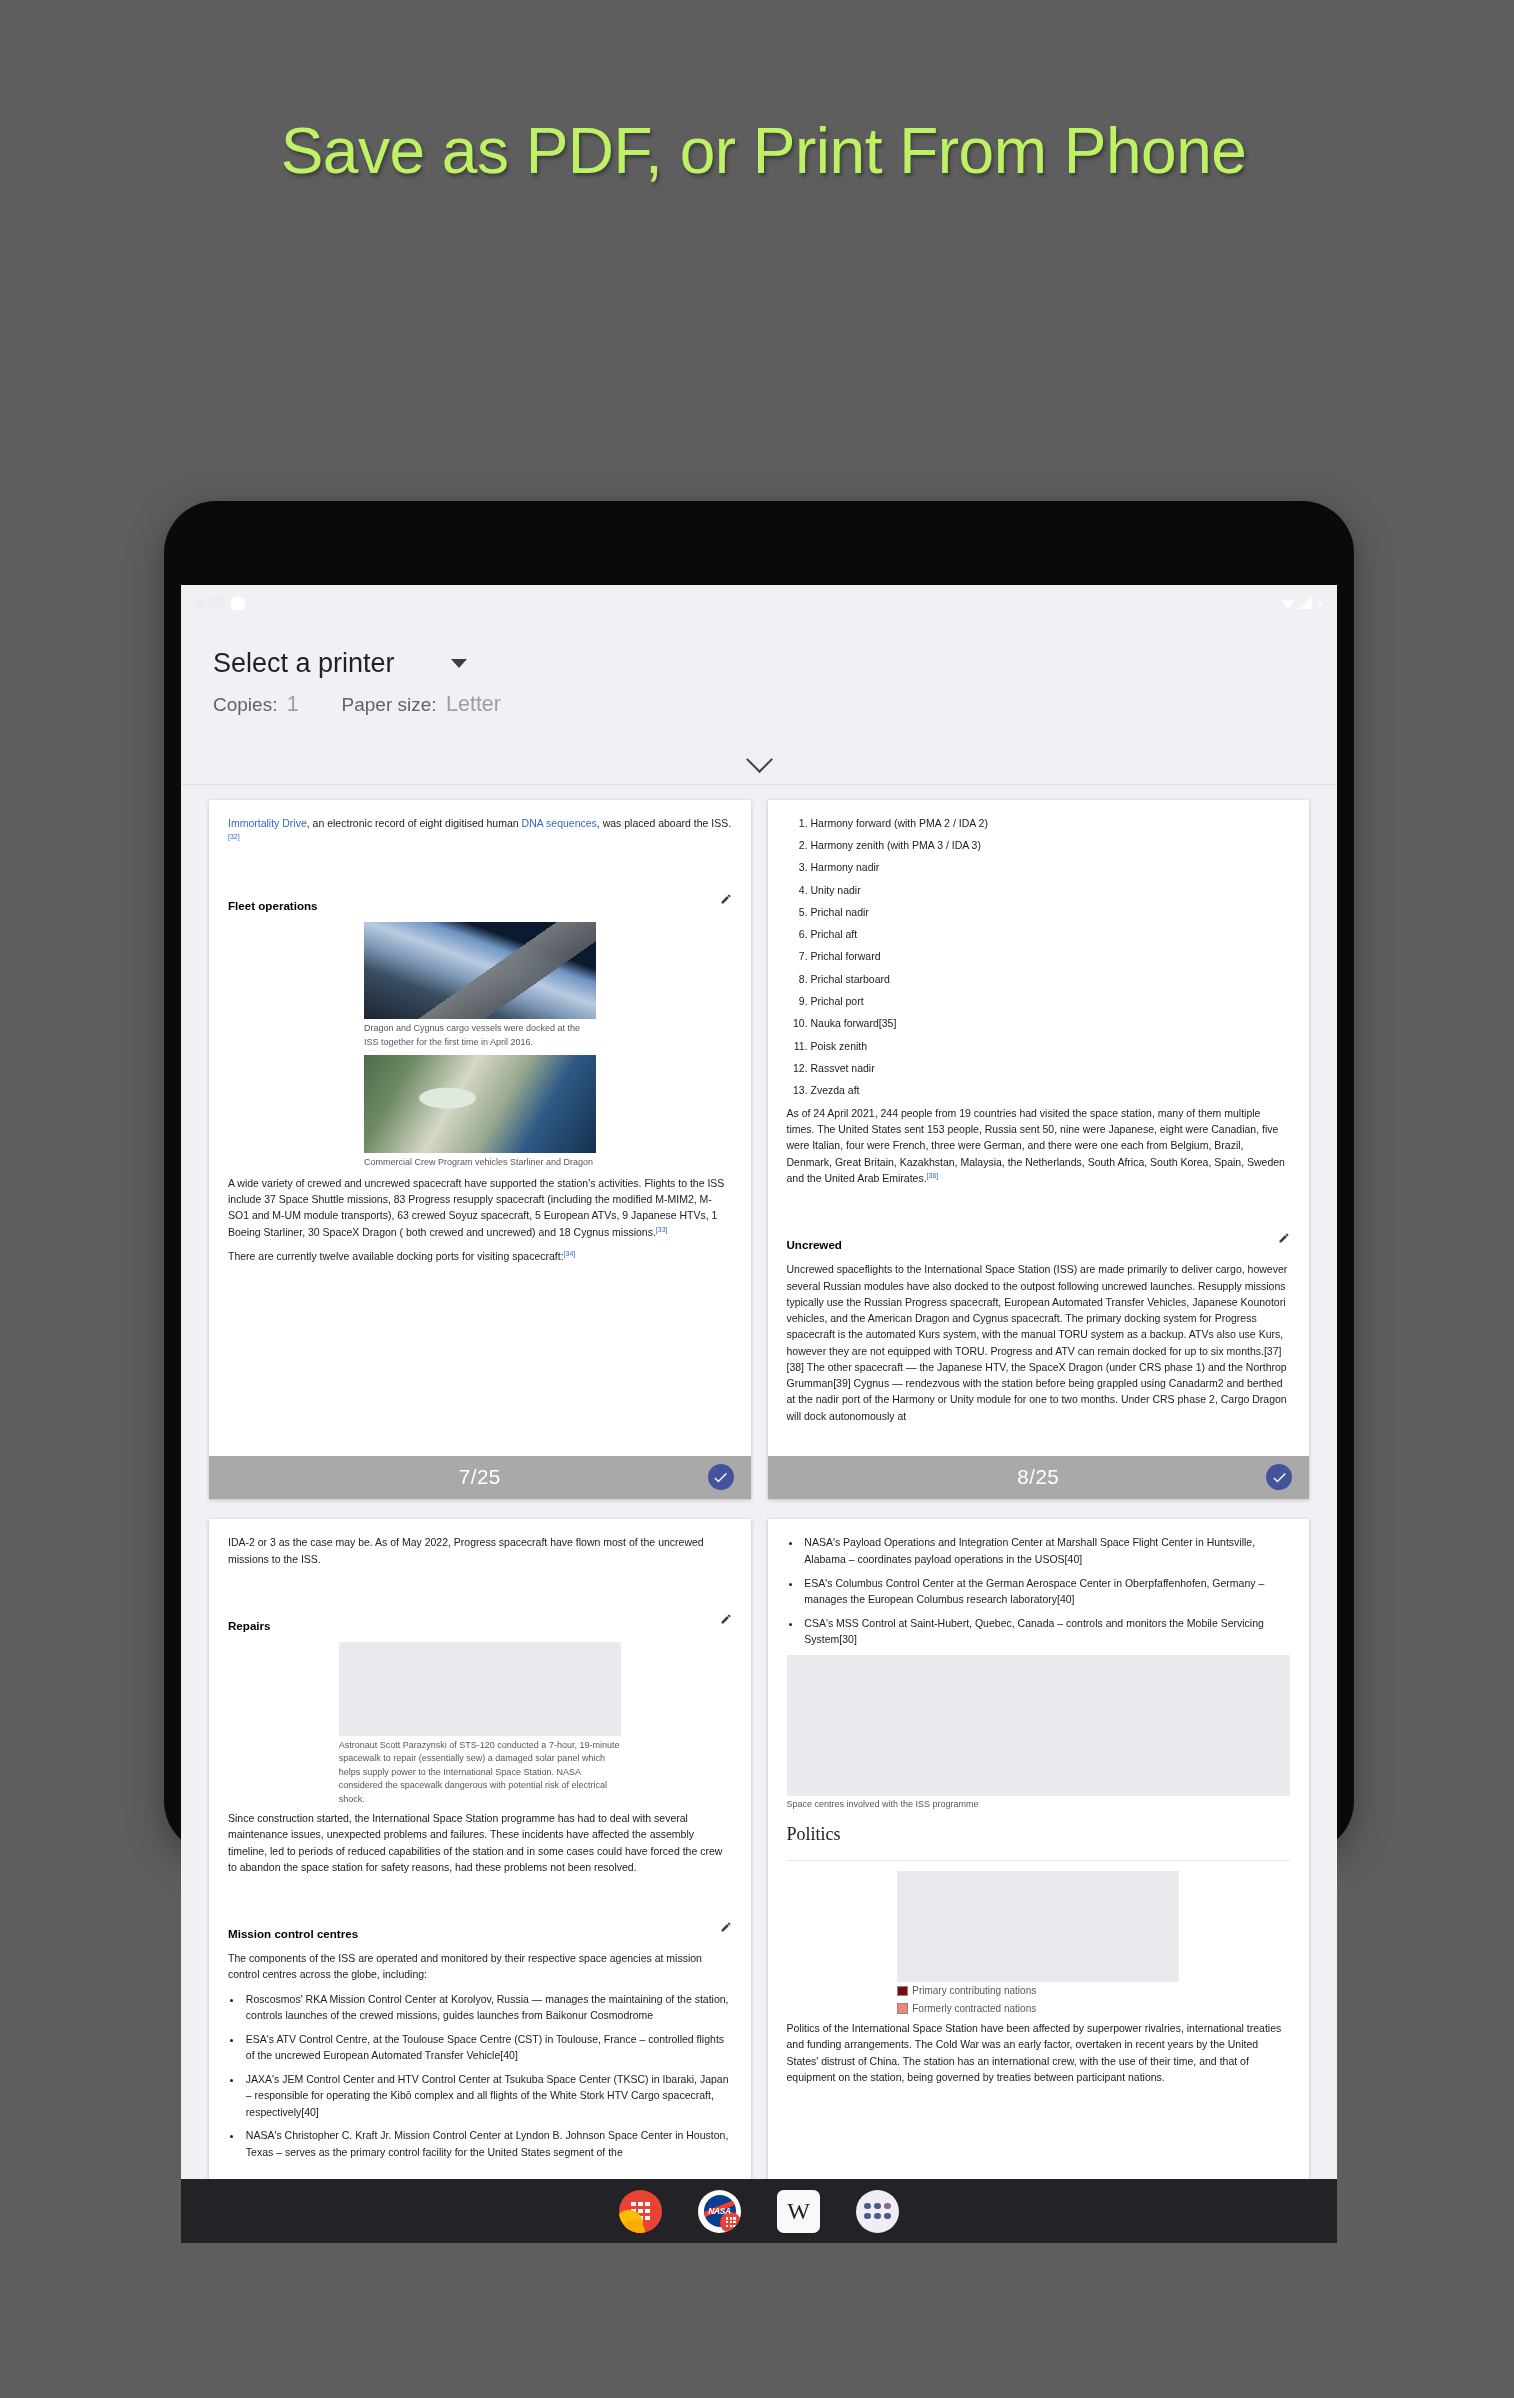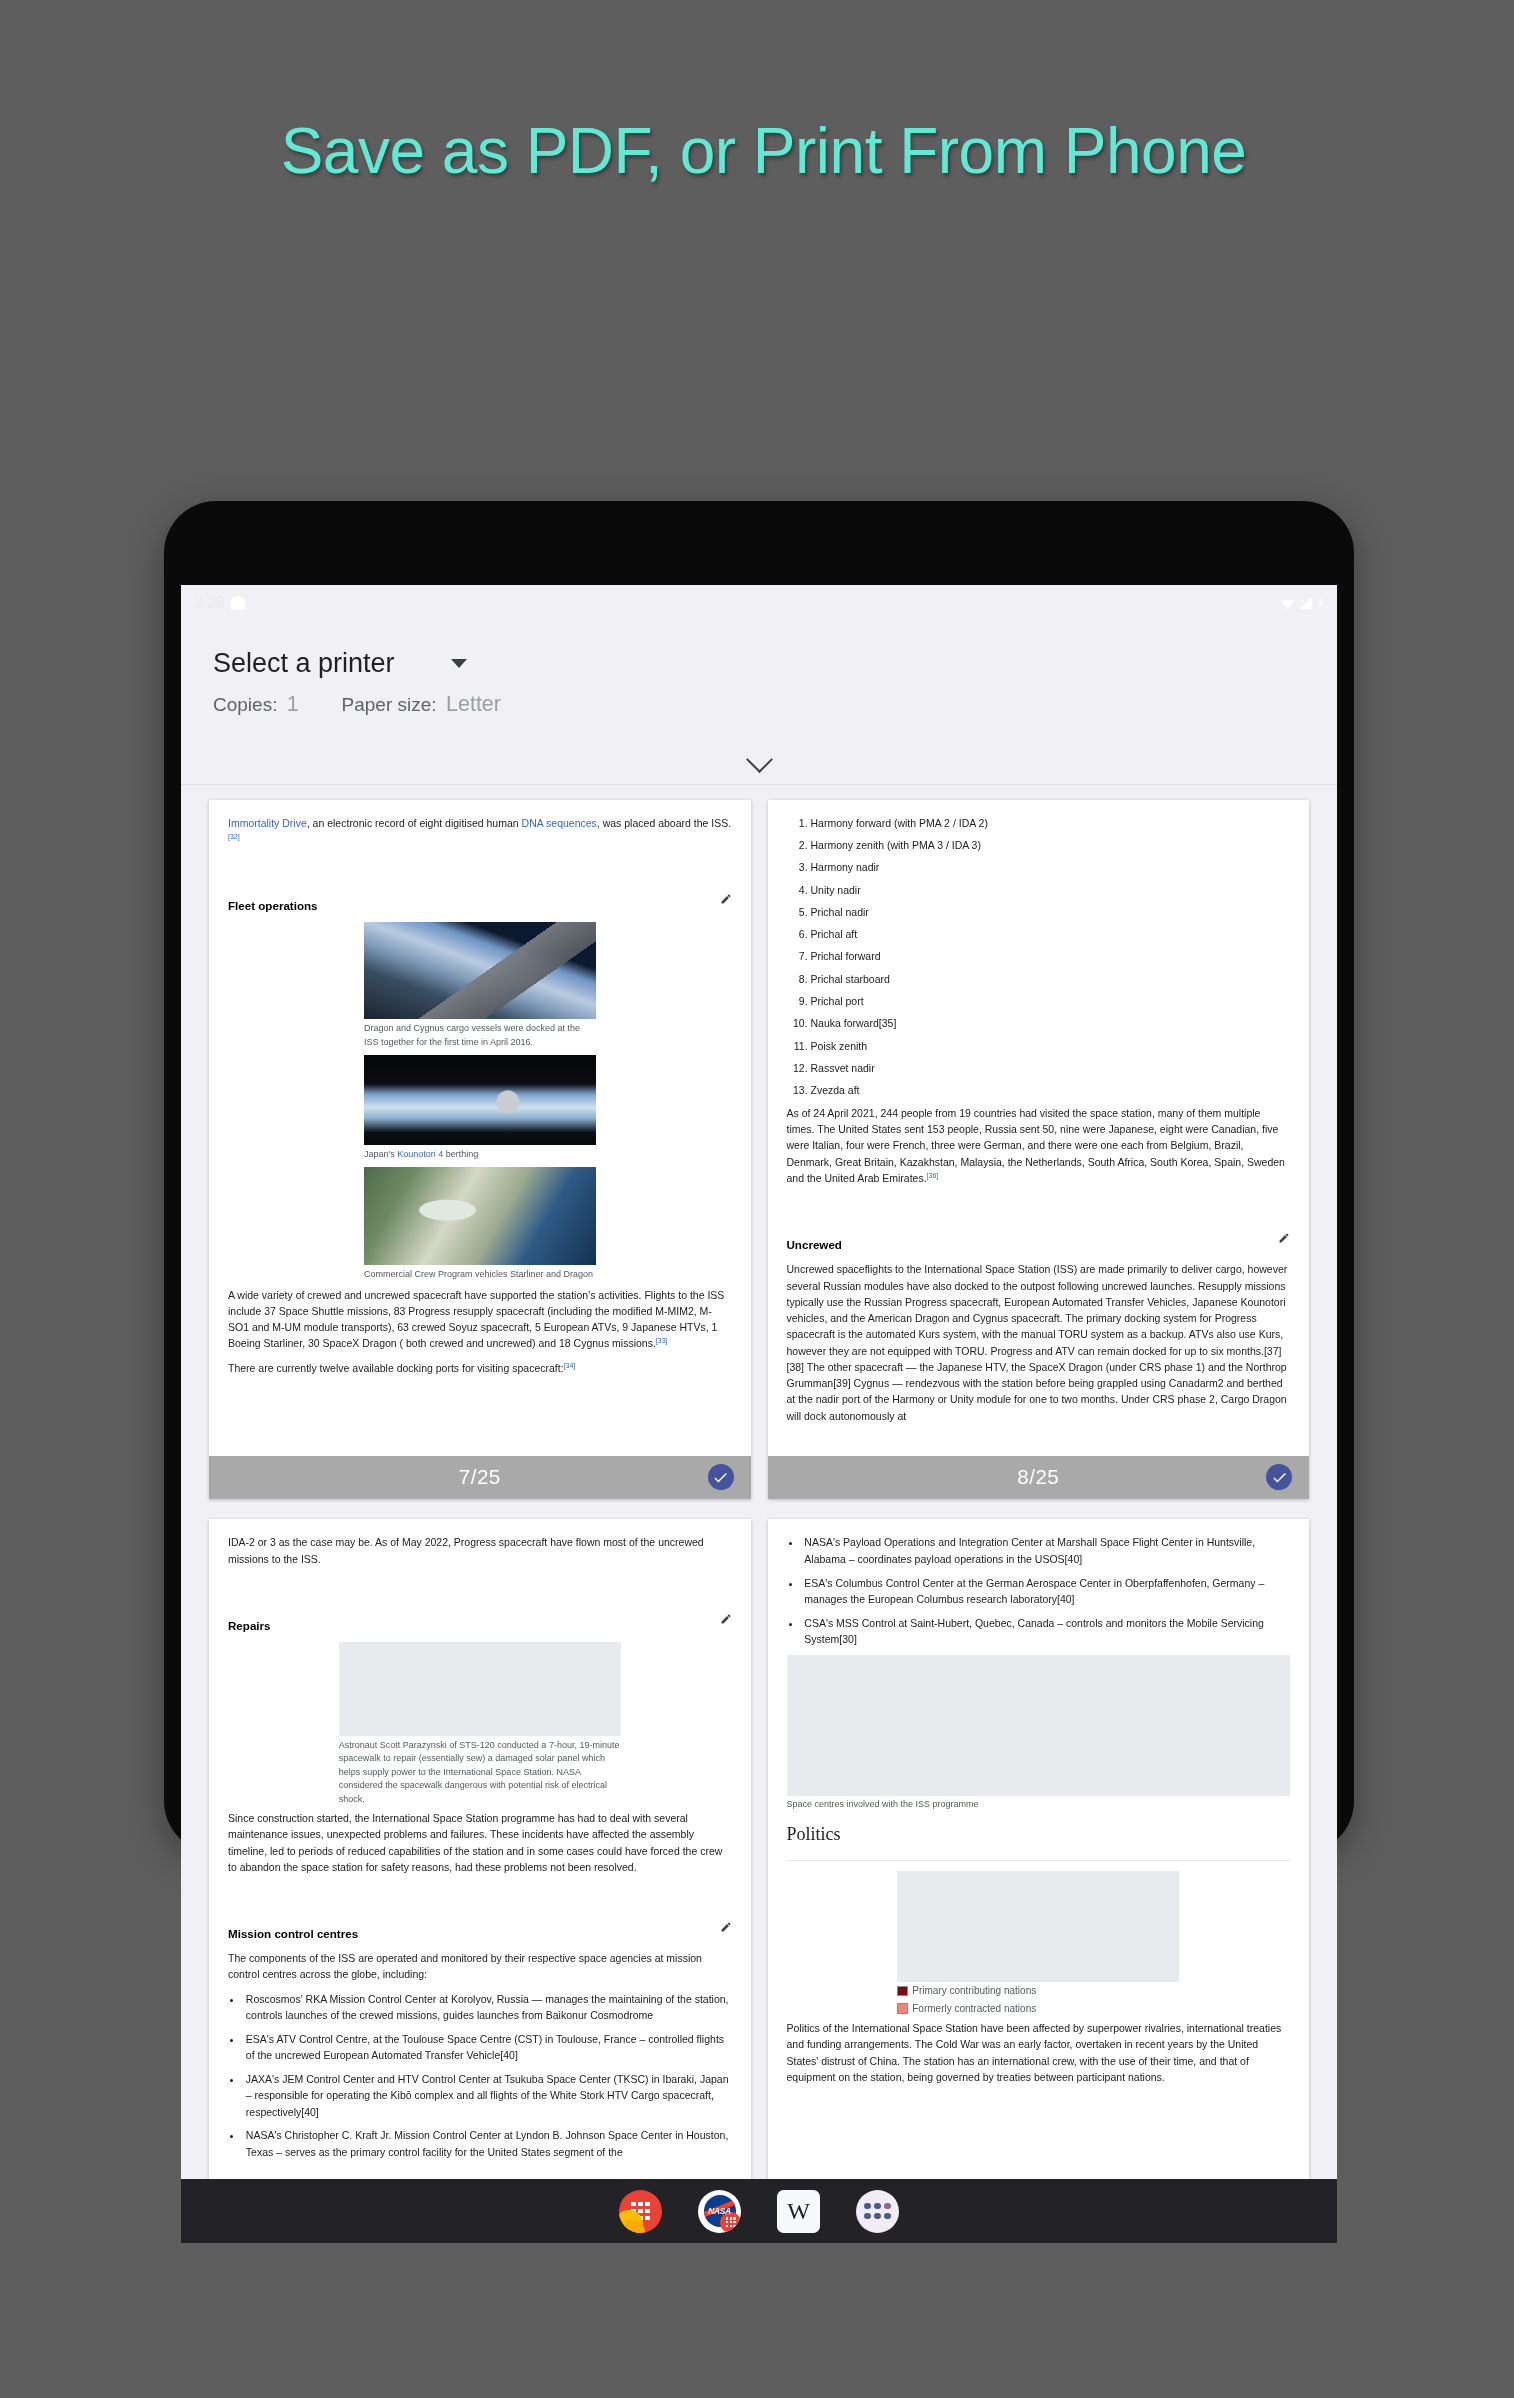--- a/index.html
+++ b/index.html
@@ -8,21 +8,21 @@
     background: #5e5e5e;
     font-family: "Liberation Sans", sans-serif;
     overflow: hidden;
   }
   .stage { position: relative; width: 1515px; height: 2399px; }
 
   
   .headline {
     position: absolute; left: 12px; right: 0; top: 114px;
     text-align: center;
-    color: #5eead4;
+    color: #bef264;
     font-size: 64px;
     font-weight: 400;
     letter-spacing: -0.5px;
     text-shadow: 1.9px 2.8px 3.7px rgba(0,0,0,0.35);
   }
 
   
   .device {
     position: absolute;
     left: 164px; top: 501px;
@@ -260,24 +260,20 @@
                       <path d="M3 17.25V21h3.75L17.81 9.94l-3.75-3.75L3 17.25zM20.71 7.04a1 1 0 000-1.41l-2.34-2.34a1 1 0 00-1.41 0l-1.83 1.83 3.75 3.75 1.83-1.83z" fill="#3c4043"></path>
                     </svg>
                   </span>
               </div>
 
               <div class="figcol">
                 <div class="figimg ph1"></div>
                 <div class="figcap">Dragon and Cygnus cargo vessels were docked at the ISS together for the first time in April 2016.</div>
               </div>
               <div class="figcol">
-                <div class="figimg ph2"></div>
-                <div class="figcap"><span>Japan's </span><span class="lnk">Kounotori 4</span><span> berthing</span></div>
-              </div>
-              <div class="figcol">
                 <div class="figimg ph3"></div>
                 <div class="figcap">Commercial Crew Program vehicles Starliner and Dragon</div>
               </div>
 
               <p><span>A wide variety of crewed and uncrewed spacecraft have supported the station's activities. Flights to the ISS include 37 Space Shuttle missions, 83 Progress resupply spacecraft (including the modified M-MIM2, M-SO1 and M-UM module transports), 63 crewed Soyuz spacecraft, 5 European ATVs, 9 Japanese HTVs, 1 Boeing Starliner, 30 SpaceX Dragon ( both crewed and uncrewed) and 18 Cygnus missions.</span><span class="sup">[33]</span></p>
               <p><span>There are currently twelve available docking ports for visiting spacecraft:</span><span class="sup">[34]</span></p>
             </div>
             <div class="pv-footer">
               <span class="pv-pagenum">7/25</span>
               <span class="pv-check">

